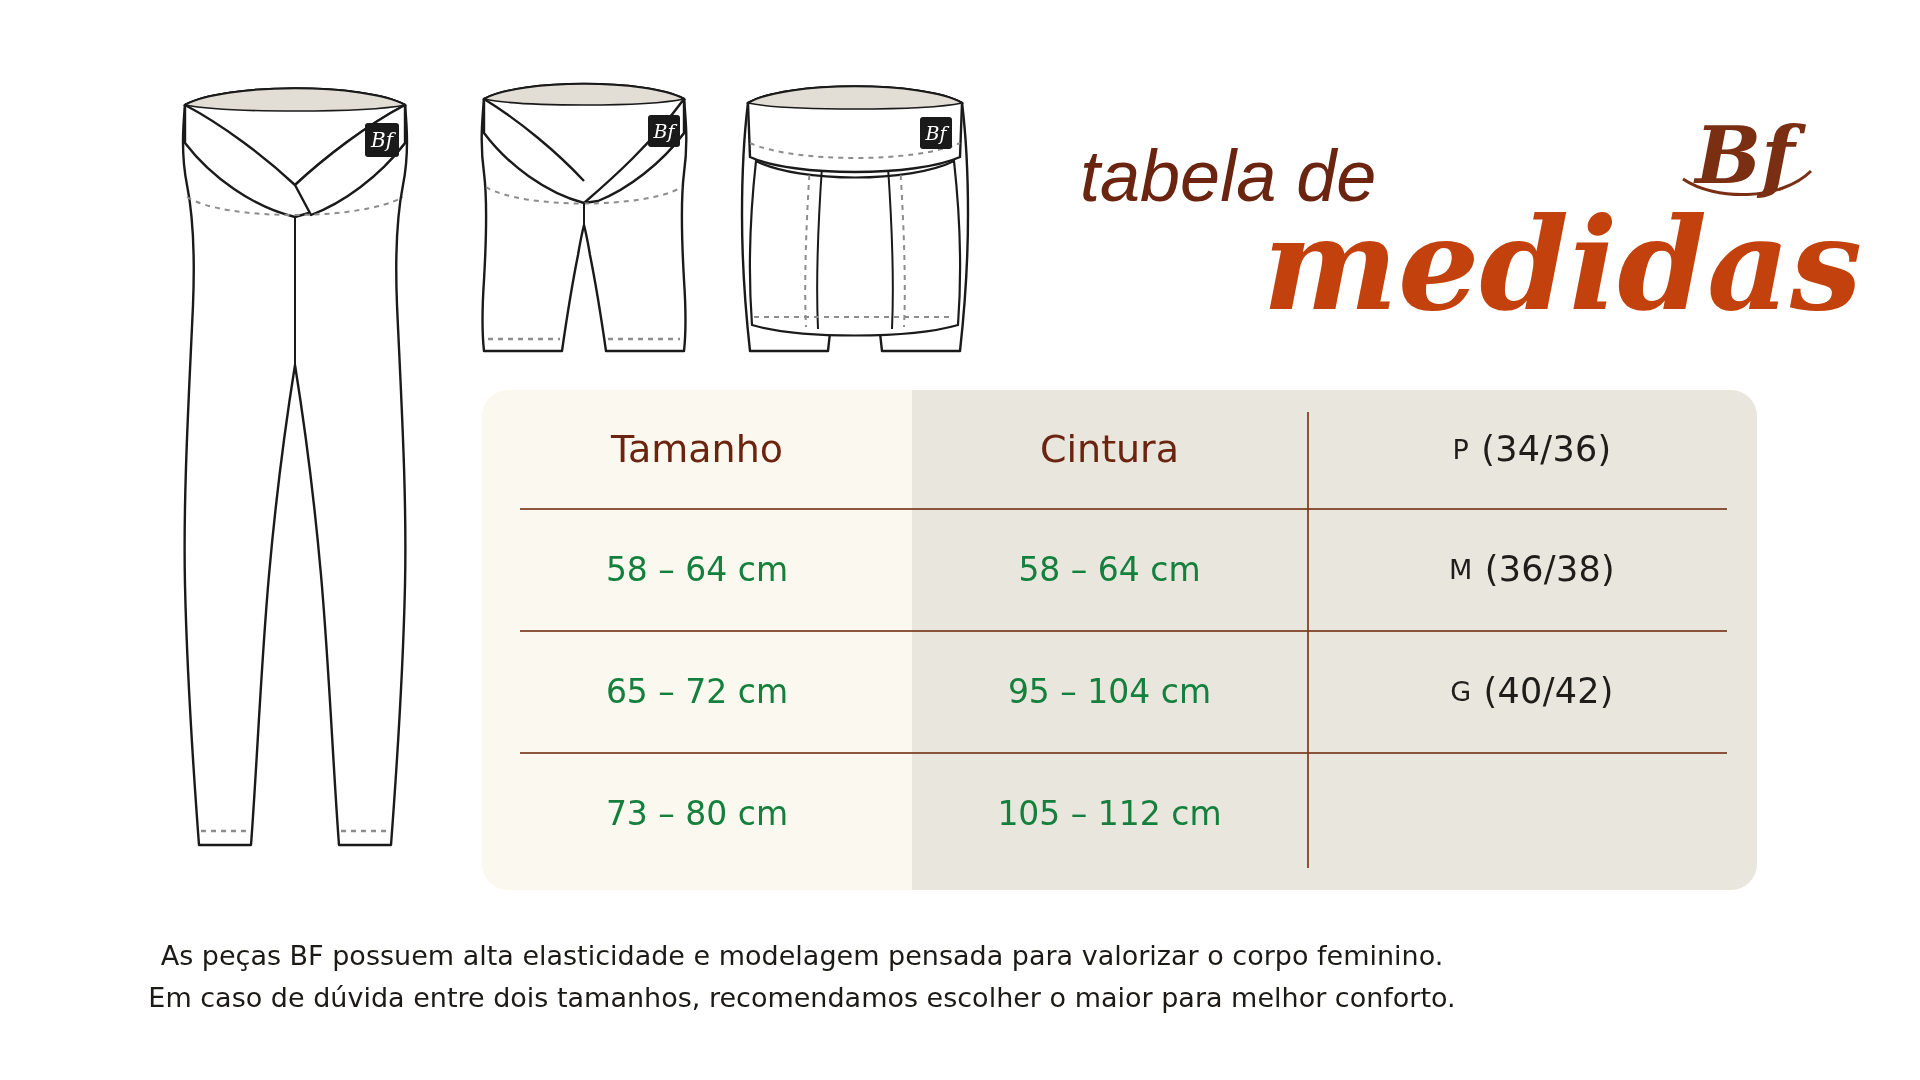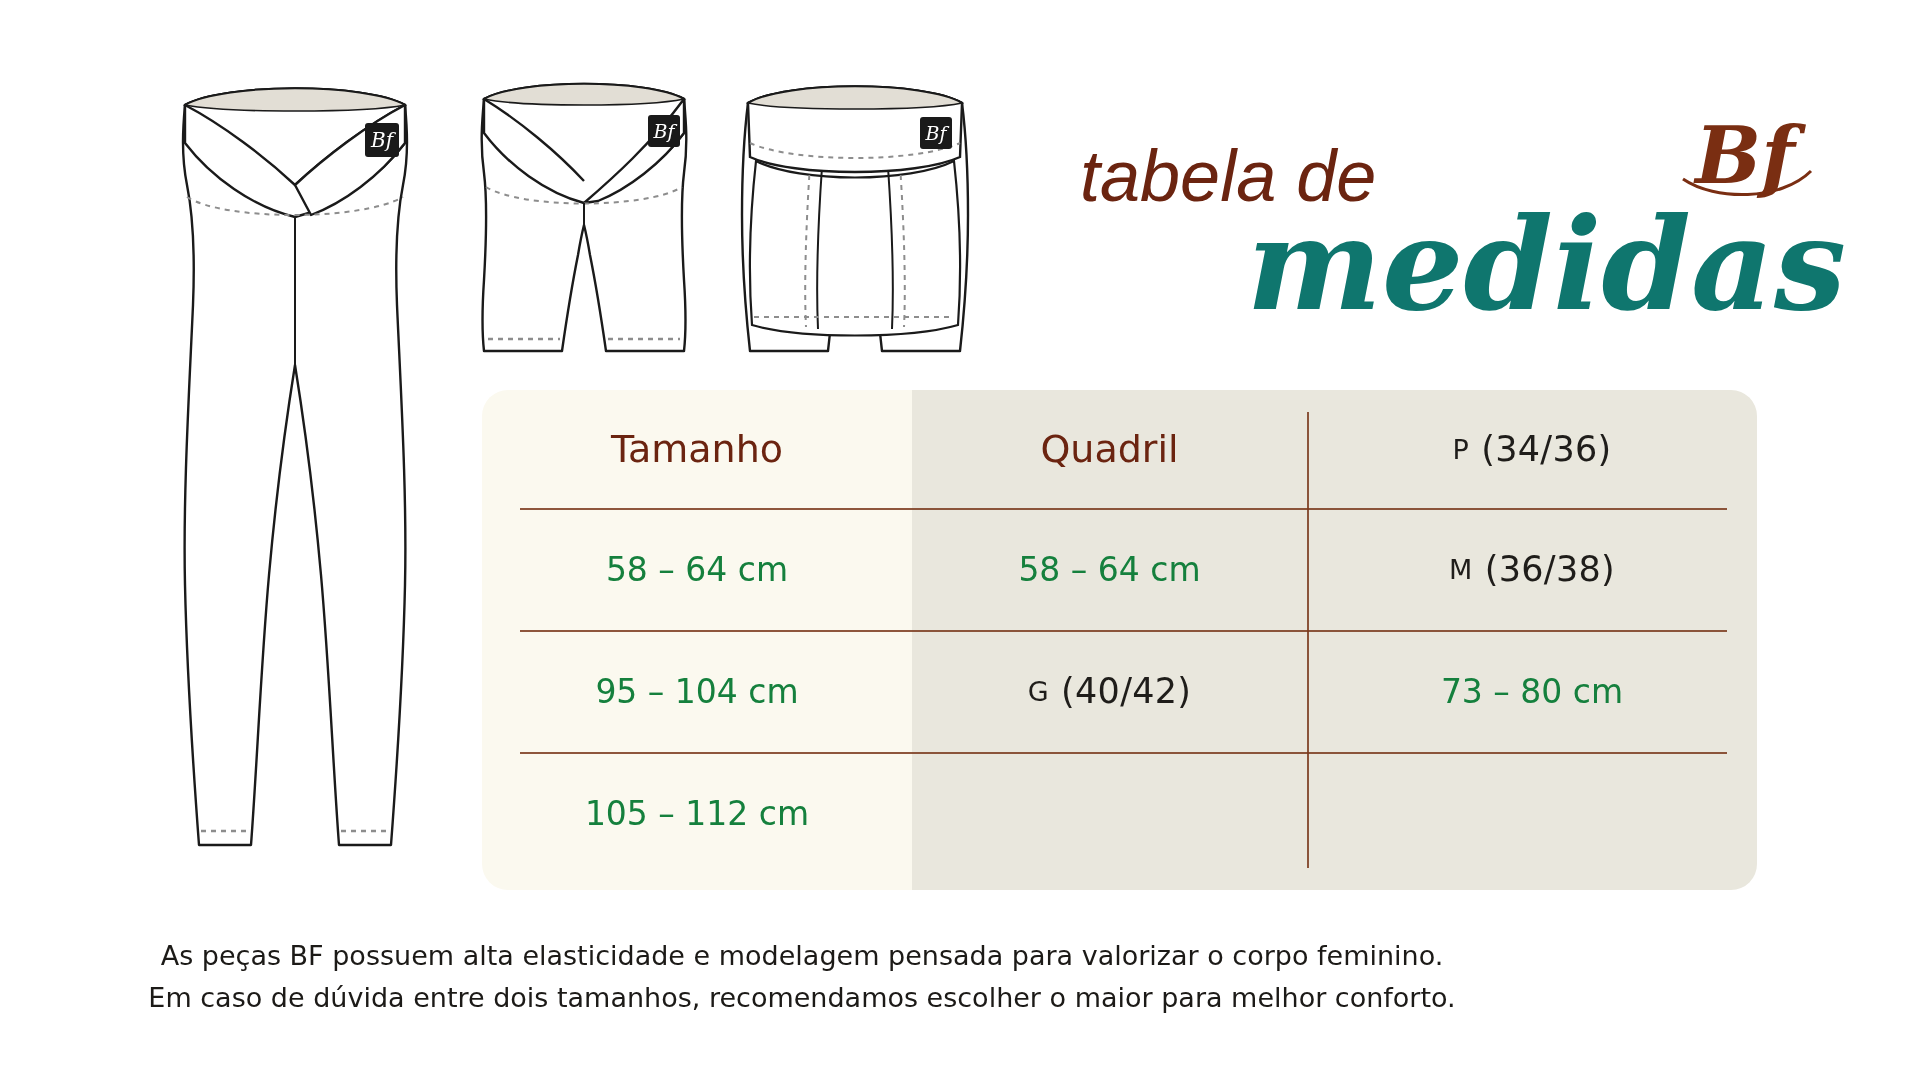--- a/index.html
+++ b/index.html
@@ -57,23 +57,23 @@
     margin: 0;
     padding-right: 100px;
     text-align: left;
     padding-left: 20px;
   }
   .title-line2 {
     font-family: "DejaVu Serif", serif;
     font-style: italic;
     font-weight: bold;
     font-size: 128px;
-    color: #0f766e;
+    color: #c2410c;
     line-height: 0.92;
-    margin: 16px;
+    margin: 0;
     text-align: right;
     padding-right: 8px;
     margin-top: -6px;
   }
 
   
   .monogram {
     position: absolute;
     right: 95px;
     top: 105px;
@@ -261,31 +261,32 @@
     <div class="title-line2">medidas</div>
   </div>
 
   <div class="table-wrap">
     <div class="col-band-left"></div>
     <div class="col-band-right"></div>
 
     <div class="table">
 
       <div class="cell head">Tamanho</div>
-      <div class="cell head">Quadril</div>
+      <div class="cell head">Cintura</div>
 
       <div class="cell size-label">
         <span class="letter">P</span>&nbsp;<span>(34/36)</span>
       </div>
       <div class="cell">58 – 64 cm</div>
       <div class="cell">58 – 64 cm</div>
 
       <div class="cell size-label">
         <span class="letter">M</span>&nbsp;<span>(36/38)</span>
       </div>
+      <div class="cell">65 – 72 cm</div>
       <div class="cell">95 – 104 cm</div>
 
       <div class="cell size-label">
         <span class="letter">G</span>&nbsp;<span>(40/42)</span>
       </div>
       <div class="cell">73 – 80 cm</div>
       <div class="cell">105 – 112 cm</div>
     </div>
 
     <div class="hline r1"></div>

